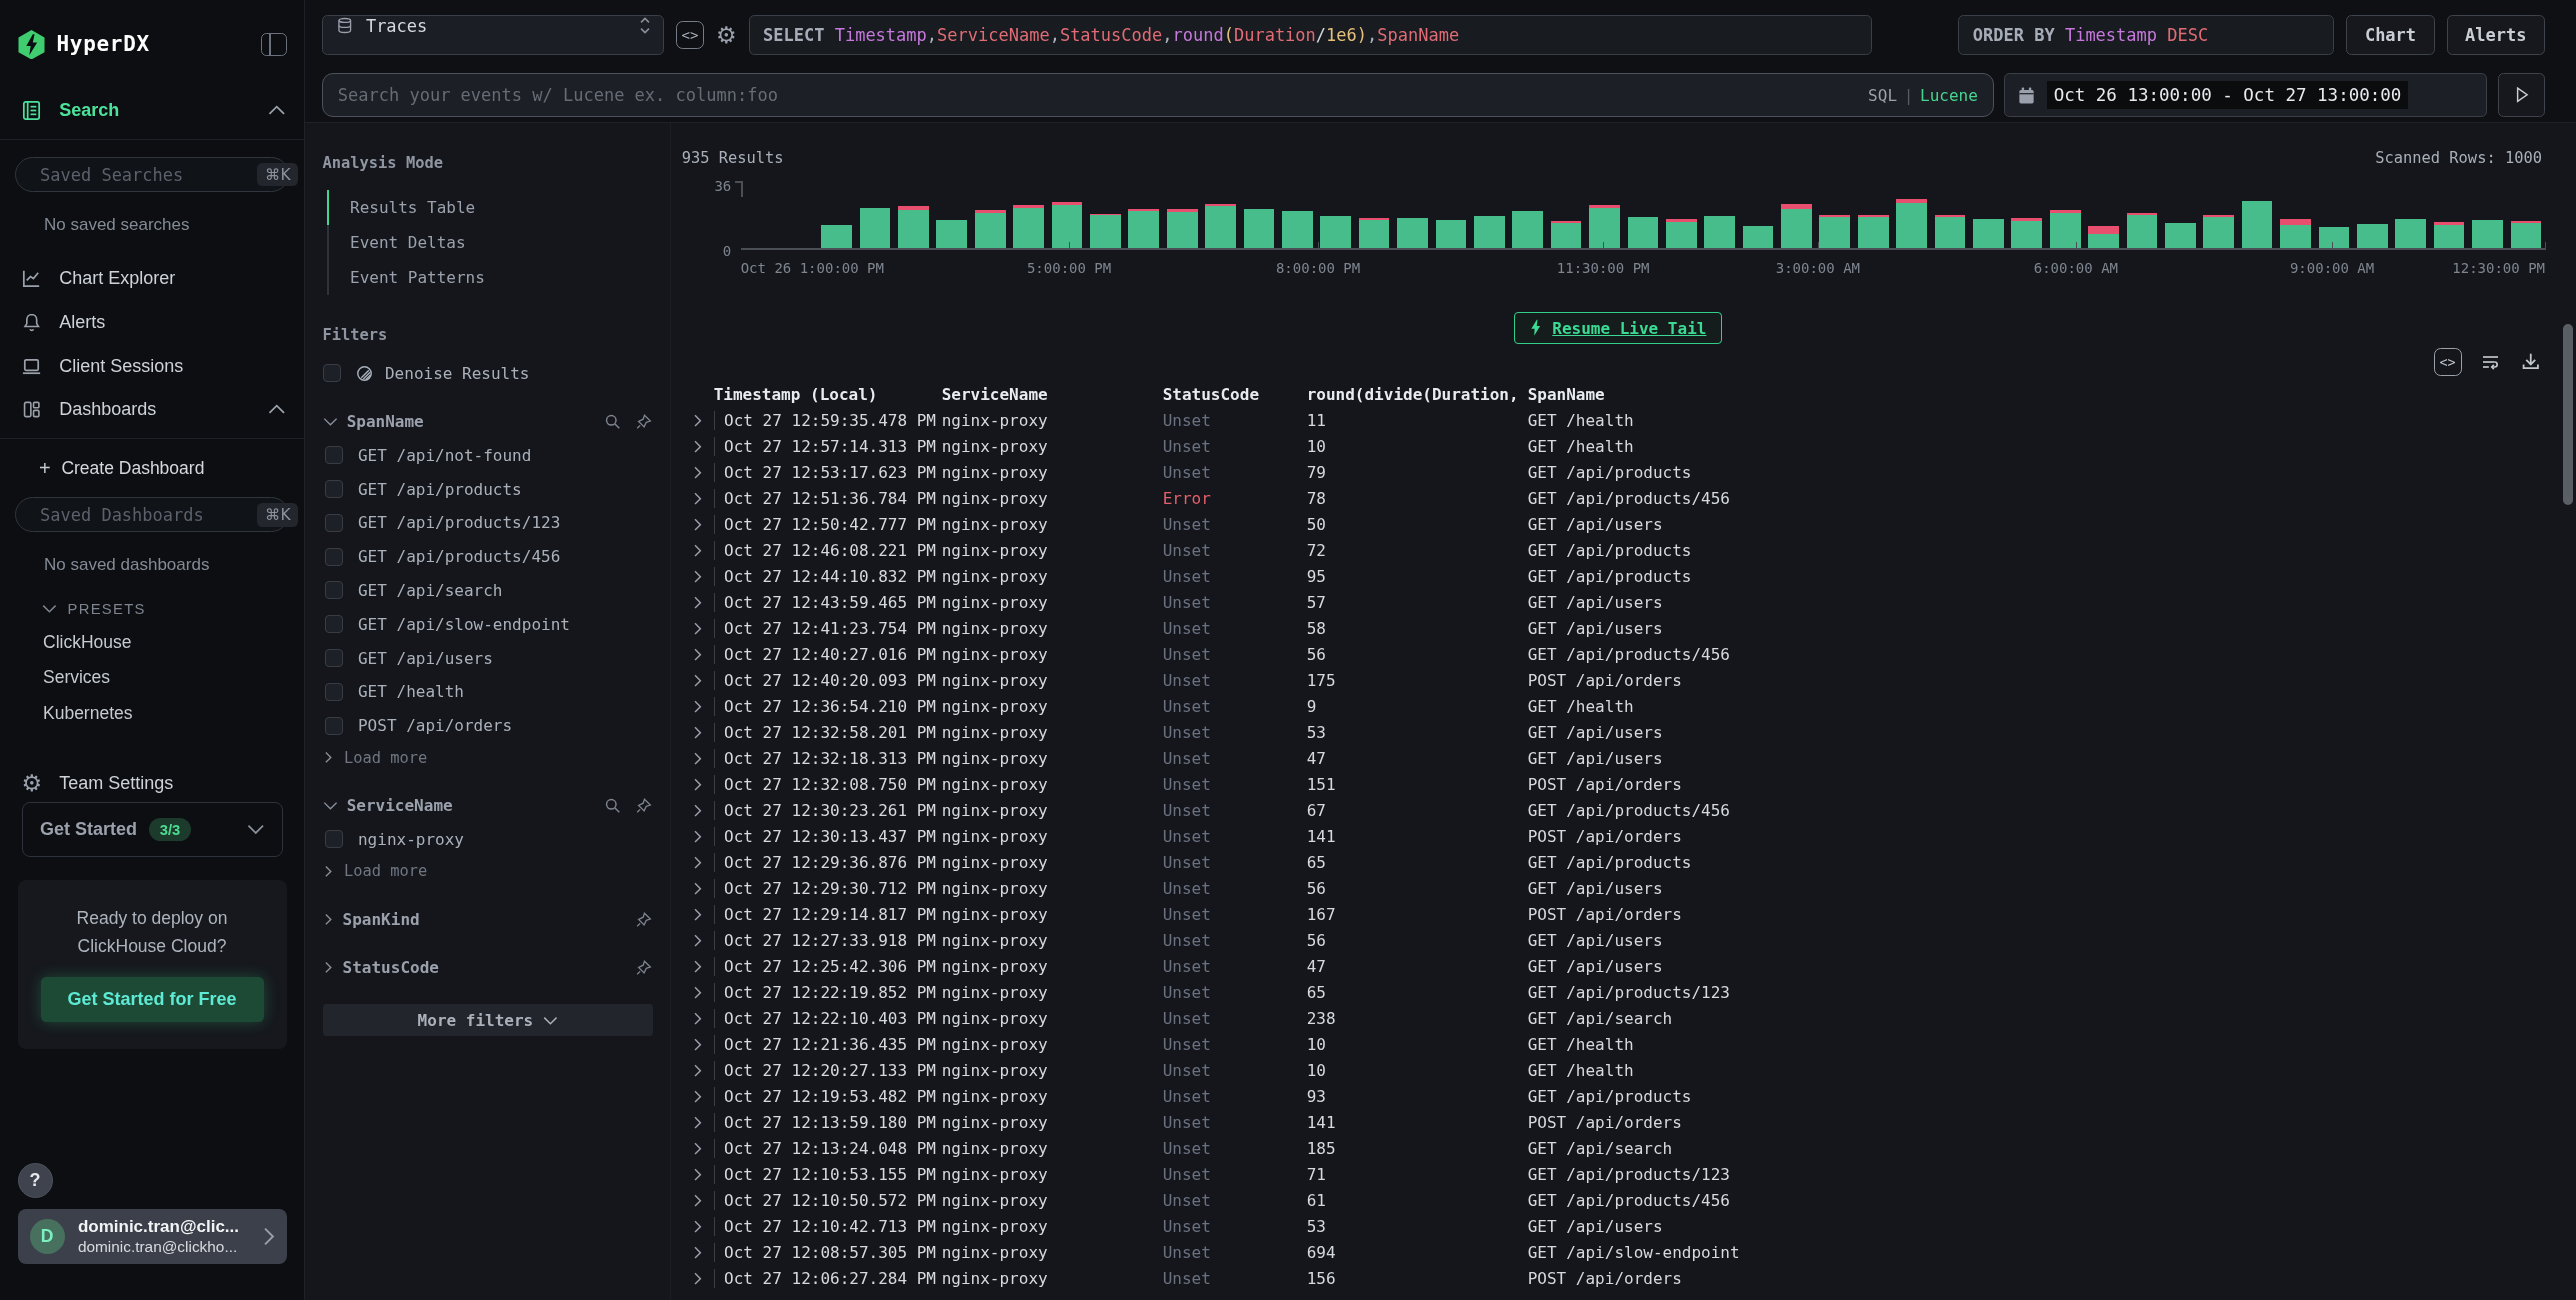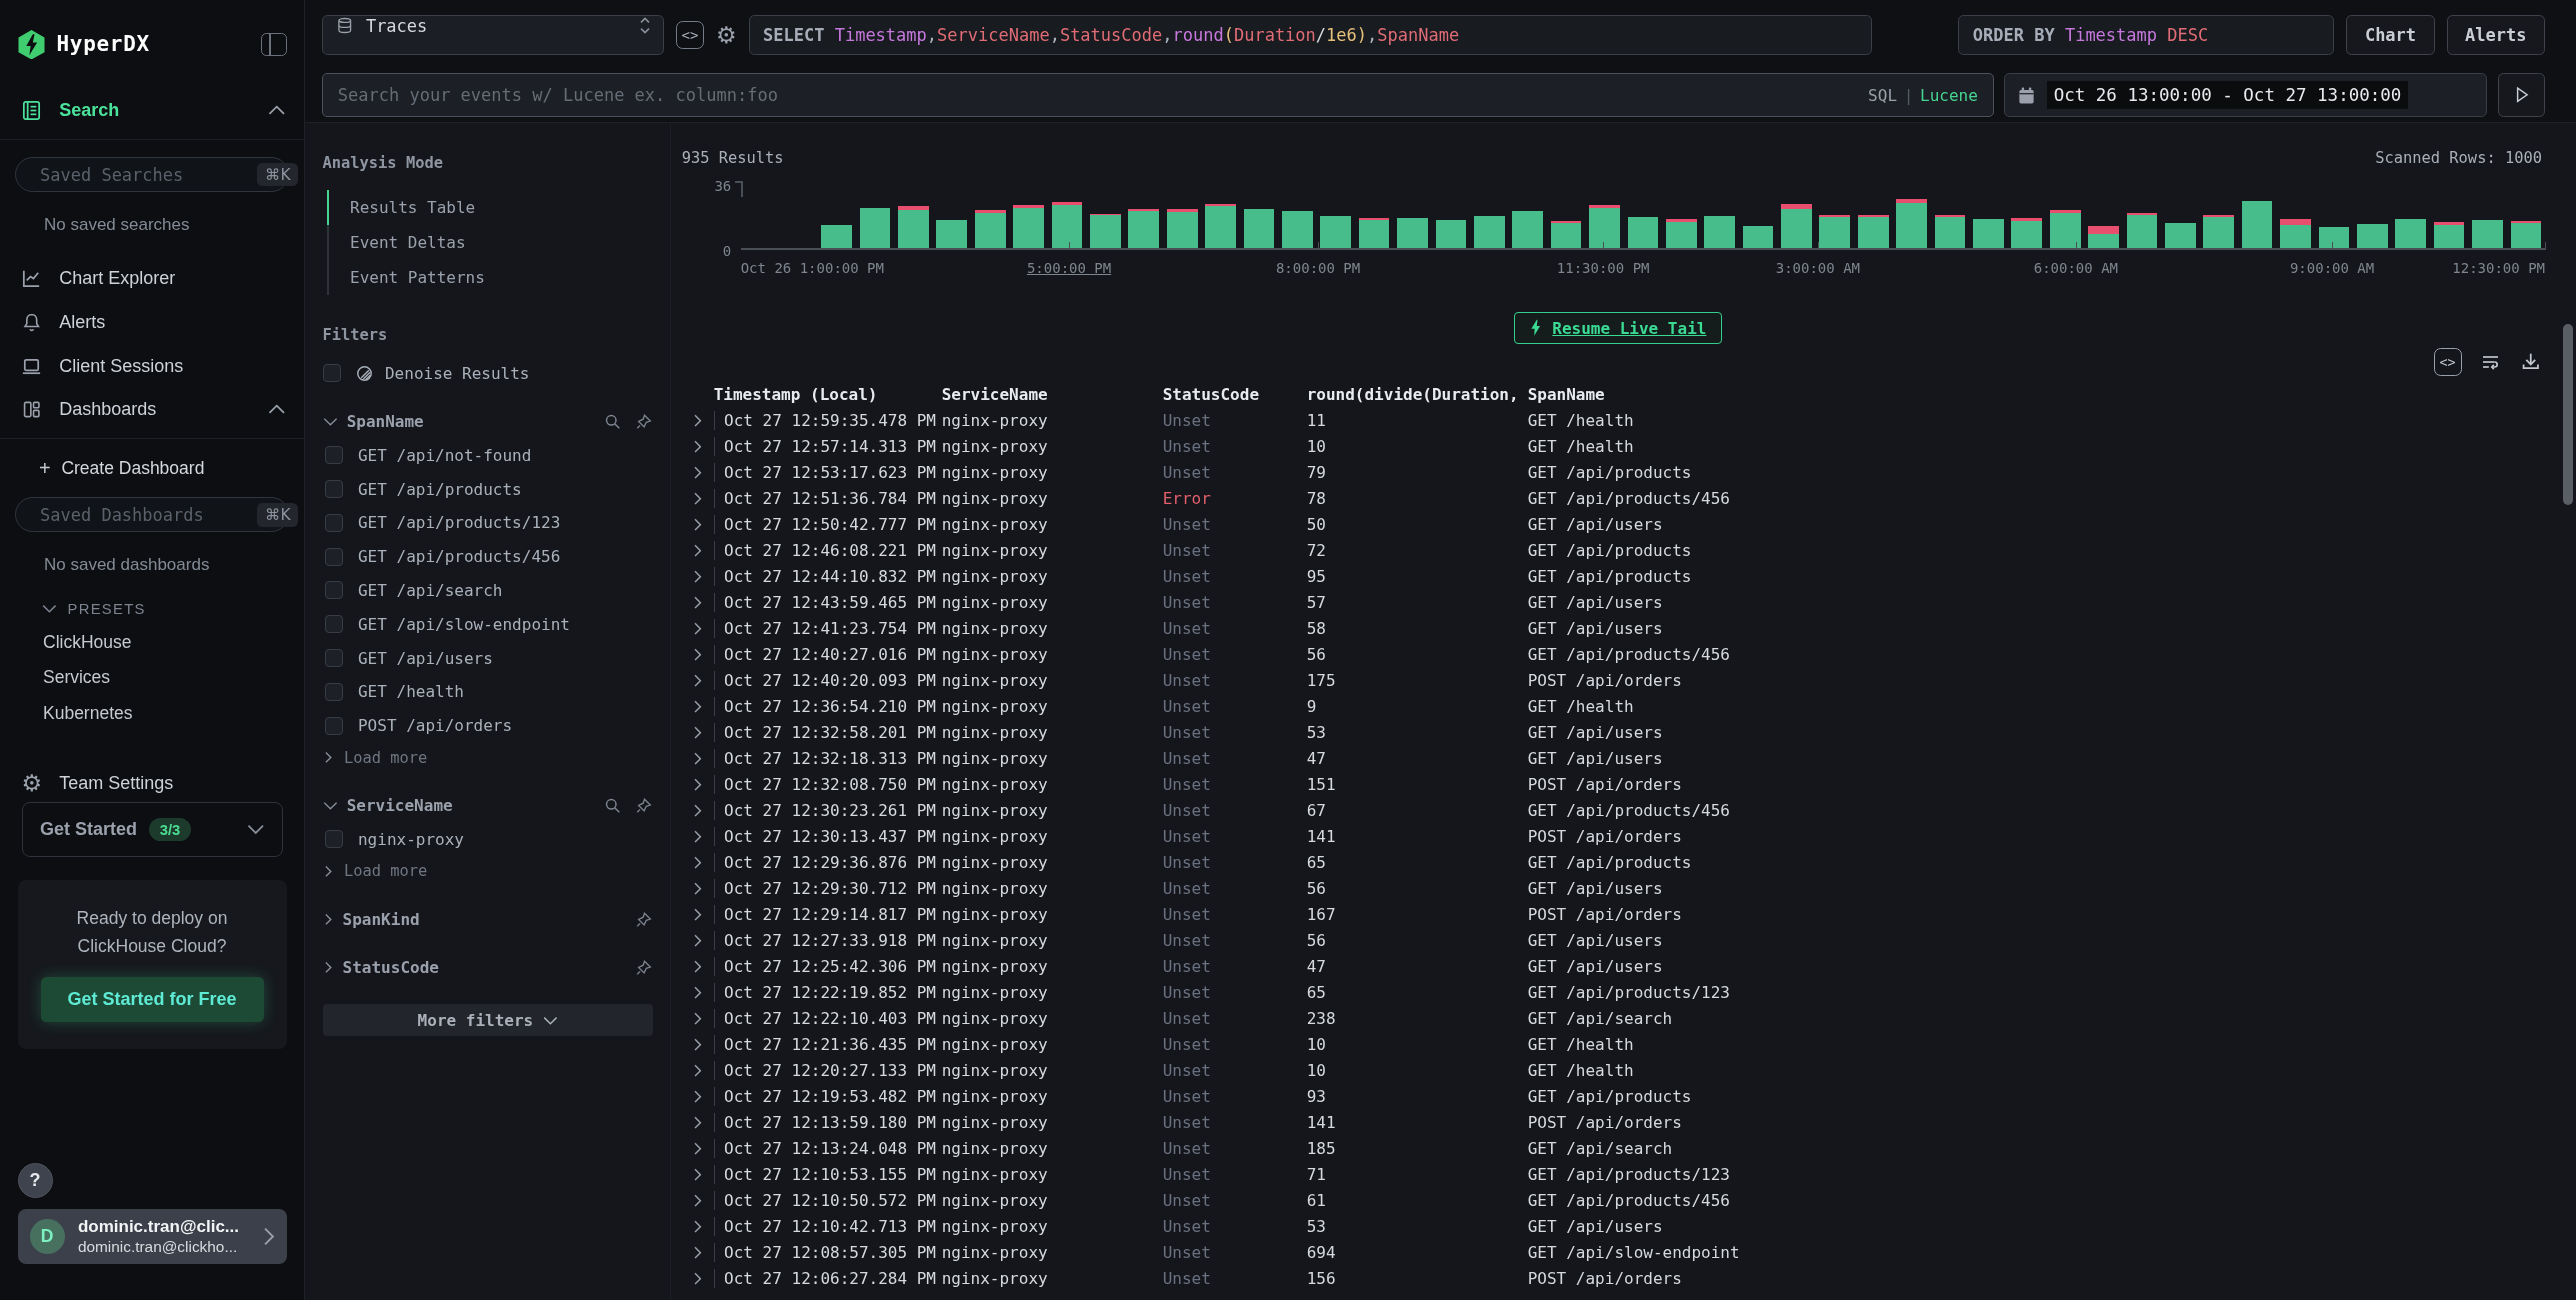--- a/index.html
+++ b/index.html
@@ -59,21 +59,21 @@
   .tok-kw { color:#a7adb8; font-weight:bold; }
   .tok-ident { color:#c678dd; }
   .tok-field { color:#e06c75; }
   .tok-fn { color:#c678dd; }
   .tok-num { color:#e5c07b; }
   .tok-paren { color:#e5c07b; }
   .tok-op { color:#d6d9de; }
   .tok-p { color:#abb2bf; }
   .btn { height:40px; background:#16181d; border:1.3px solid #3e434c; border-radius:5.4px; color:#c9cdd4; font-family:"DejaVu Sans Mono", monospace; font-weight:bold; font-size:17px; padding:0 17.5px; cursor:pointer; }
   .topbar2 { height:62px; display:flex; align-items:center; padding:8px 31px 0 17px; gap:10.7px; }
-  .search-wrap { flex:1; height:44px; background:#1c1f25; border:1.3px solid #4c515b; border-radius:5px; display:flex; align-items:center; padding:0 14.8px; }
+  .search-wrap { flex:1; height:44px; background:#1c1f25; border:1.3px solid #4c515b; border-radius:11px; display:flex; align-items:center; padding:0 14.8px; }
   .search-wrap input { flex:1; background:transparent; border:none; outline:none; font-family:"DejaVu Sans Mono", monospace; font-size:17px; color:#d6d9de; }
   .search-wrap input::placeholder { color:#666c76; }
   .lang-toggle { font-family:"DejaVu Sans Mono", monospace; font-size:16px; color:#9aa1ac; white-space:pre; cursor:pointer; }
   .lang-toggle .lucene { color:#46d590; }
   .lang-toggle .sep { color:#565c66; padding:0 6.7px; }
   .date-box { width:483px; height:44px; background:#1c1f25; border:1.3px solid #3b3f48; border-radius:5.4px; display:flex; align-items:center; padding:0 12px; cursor:pointer; }
   .date-text { font-family:"DejaVu Sans Mono", monospace; font-size:17.5px; color:#e8eaee; background:#0a0c0e; padding:4px 6.7px; margin-left:10.7px; }
   .play-btn { width:47px; height:44px; background:#16181d; border:1.3px solid #3e434c; border-radius:5.4px; display:flex; align-items:center; justify-content:center; cursor:pointer; }
 
   .content { flex:1; display:flex; border-top:1.3px solid #1e2127; background:#14161b; }
@@ -648,21 +648,21 @@
                 <div class="x-tick" style="left: 18.2%;"></div>
                 <div class="x-tick" style="left: 32%;"></div>
                 <div class="x-tick" style="left: 47.8%;"></div>
                 <div class="x-tick" style="left: 59.7%;"></div>
                 <div class="x-tick" style="left: 74%;"></div>
                 <div class="x-tick" style="left: 88.2%;"></div>
                 <div class="x-tick" style="left: 100%;"></div>
               </div>
             <div class="x-labels" id="x-labels">
                 <span class="x-lab first" style="left: 0%;">Oct 26 1:00:00 PM</span>
-                <span class="x-lab" style="left: 18.2%; text-decoration: underline;">5:00:00 PM</span>
+                <span class="x-lab" style="left: 18.2%;">5:00:00 PM</span>
                 <span class="x-lab" style="left: 32%;">8:00:00 PM</span>
                 <span class="x-lab" style="left: 47.8%;">11:30:00 PM</span>
                 <span class="x-lab" style="left: 59.7%;">3:00:00 AM</span>
                 <span class="x-lab" style="left: 74%;">6:00:00 AM</span>
                 <span class="x-lab" style="left: 88.2%;">9:00:00 AM</span>
                 <span class="x-lab last" style="left: 100%;">12:30:00 PM</span>
               </div>
           </div>
         </div>
 

